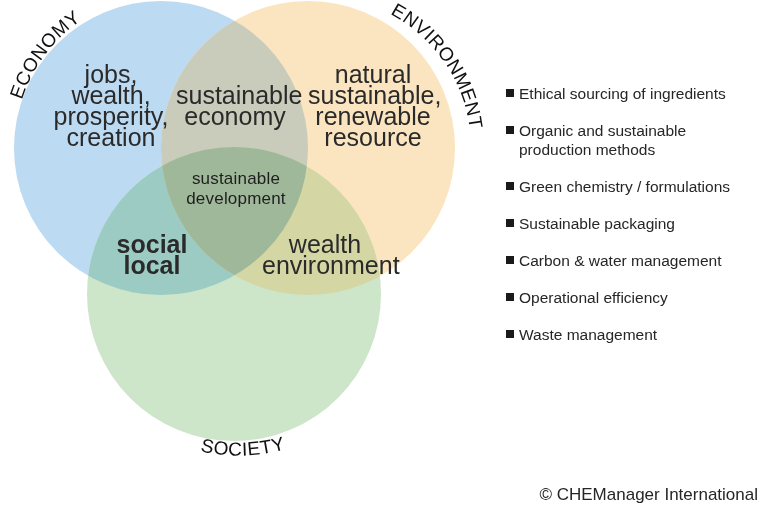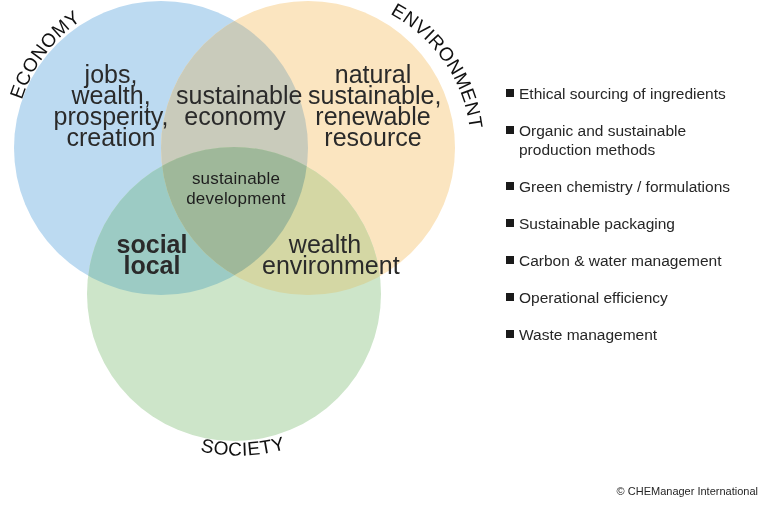--- a/index.html
+++ b/index.html
@@ -6,21 +6,21 @@
   body { width:760px; height:507px; position:relative; overflow:hidden;
          font-family:"Liberation Sans", sans-serif; color:#222; }
   #venn { position:absolute; left:0; top:0; }
   .region-label { position:absolute; text-align:center; font-size:25px; line-height:21px; color:#2a2a2a; }
   .region-label span { display:block; }
   .core { font-size:17px; line-height:20px; letter-spacing:0.2px; color:#1e1e1e; }
   .list { position:absolute; left:505px; top:84px; width:260px; }
   .list-item { position:relative; padding-left:14px; font-size:15.5px; line-height:19px; color:#262626; margin-bottom:18px; }
   .list-item .bullet { position:absolute; left:1px; top:5px; width:8px; height:8px; background:#1a1a1a; }
   .list-item .line { display:block; }
-  .copyright { position:absolute; right:2px; top:485px; font-size:11px; color:#262626; }
+  .copyright { position:absolute; right:2px; top:485px; font-size:17px; color:#262626; }
 </style>
 </head>
 <body>
 
 <svg id="venn" width="500" height="480" viewBox="0 0 500 480">
   <defs>
     <clipPath id="clipEco">
         <circle cx="161" cy="148" r="147"></circle>
       </clipPath>
     <clipPath id="clipEnv">

